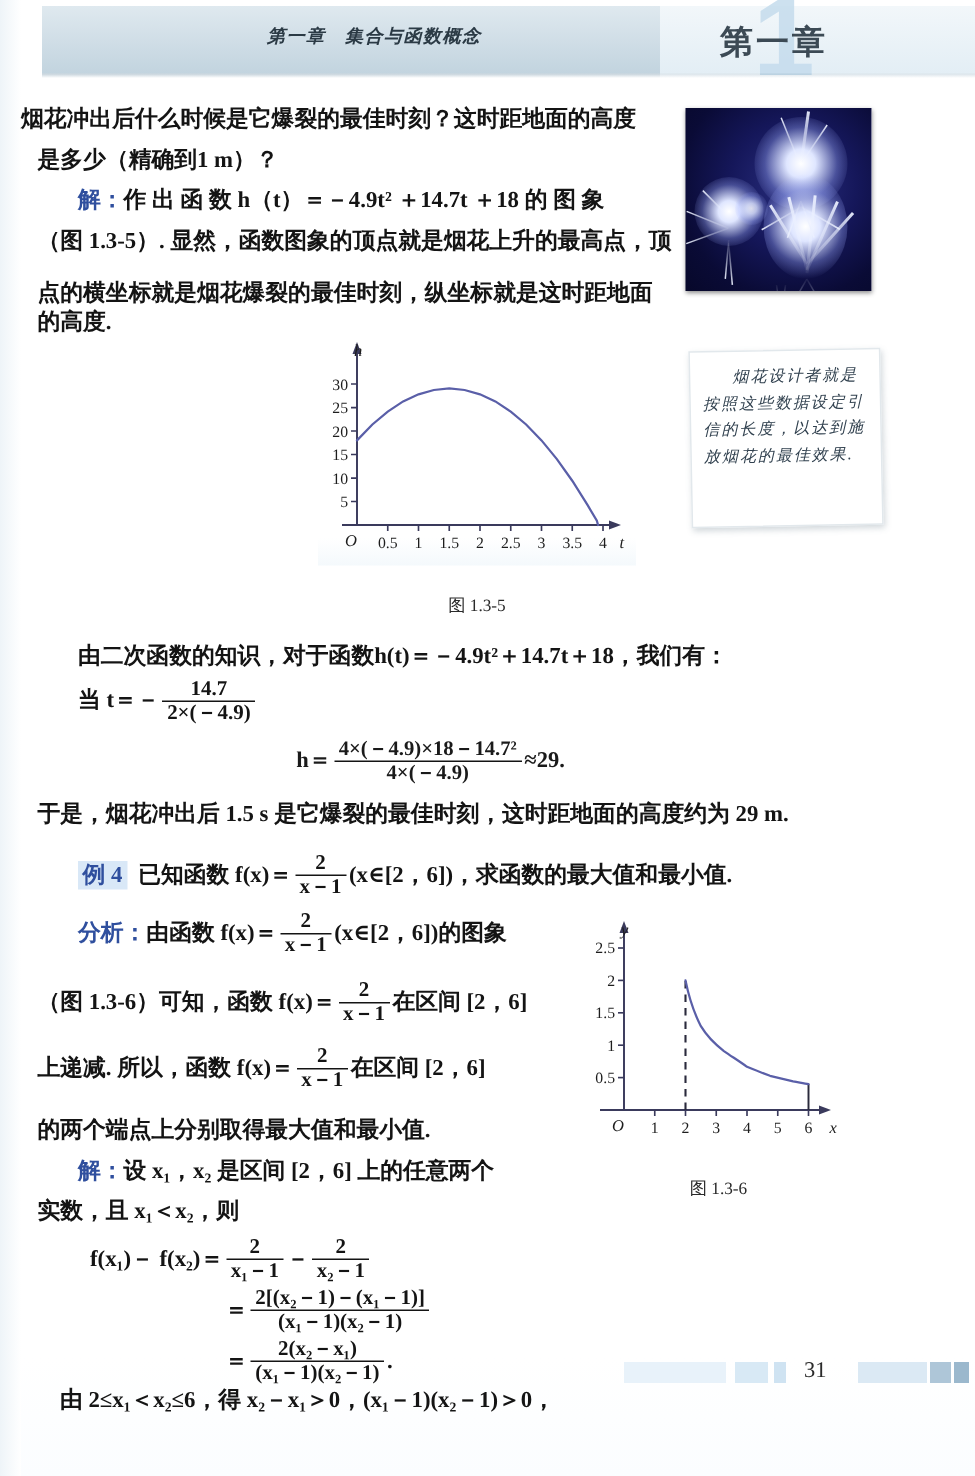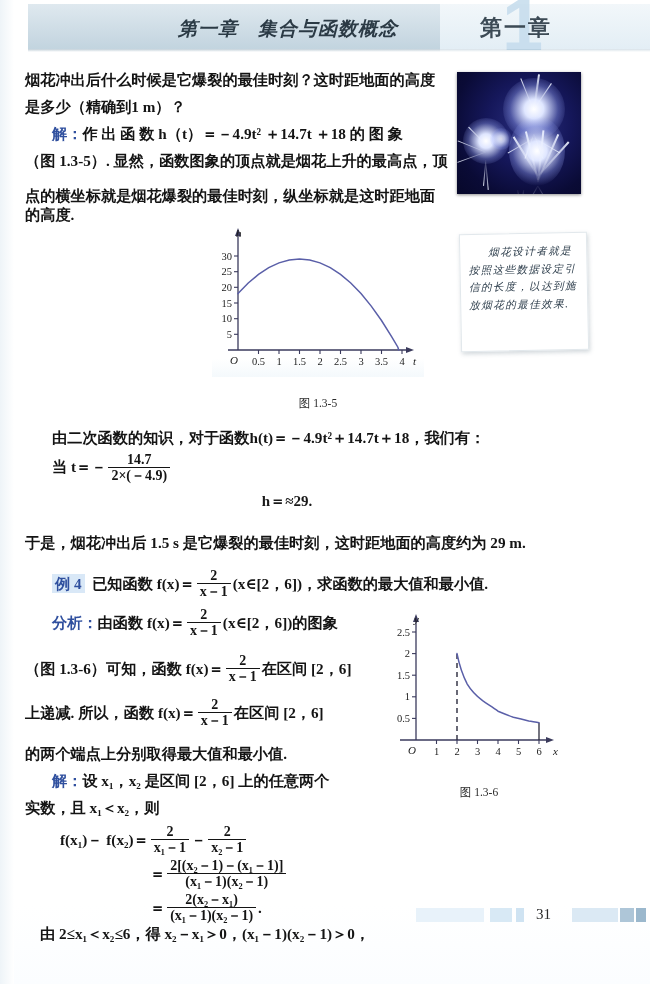--- a/index.html
+++ b/index.html
@@ -18,21 +18,21 @@
   .header-band{position:absolute;left:0;top:0;width:412px;height:45px;
     background:linear-gradient(180deg,#dfe9ef 0%,#cfdde6 55%,#c2d4df 100%);}
   .header-band::after{content:"";position:absolute;left:0;bottom:-3px;width:100%;height:3px;
     background:linear-gradient(180deg,rgba(120,150,170,.45),rgba(120,150,170,0));}
   .header-right{position:absolute;left:412px;top:0;width:210px;height:45px;
     background:linear-gradient(180deg,#f2f7fa 0%,#e3eef5 100%);}
   .header-right::after{content:"";position:absolute;left:0;bottom:-3px;width:100%;height:3px;
     background:linear-gradient(180deg,rgba(140,170,190,.35),rgba(140,170,190,0));}
   .header-title{position:absolute;left:150px;top:12px;
     font-family:"Liberation Sans","DejaVu Sans",sans-serif;
-    font-size:19px;font-weight:bold;font-style:italic;color:#2b3a45;letter-spacing:1px;
+    font-size:12px;font-weight:bold;font-style:italic;color:#2b3a45;letter-spacing:1px;
     white-space:pre;}
   .chapter-watermark{position:absolute;left:62px;top:-16px;
     font-family:"Liberation Sans","DejaVu Sans",sans-serif;
     font-size:74px;font-weight:bold;color:#c5dced;opacity:.85;line-height:1;}
   .chapter-label{position:absolute;left:40px;top:9px;
     font-family:"Liberation Sans","DejaVu Sans",sans-serif;
     font-size:22px;font-weight:bold;color:#3c4a55;letter-spacing:2px;}
 
   
   .body-text{position:absolute;font-size:15.2px;line-height:27px;color:#141414;
@@ -120,21 +120,21 @@
   <div class="ray" style="left:80px;top:70px;width:1.4px;height:44px;transform:rotate(-150deg);"></div>
   <div class="ray" style="left:28px;top:50px;width:1.3px;height:30px;transform:rotate(-68deg);"></div>
   <div class="ray" style="left:28px;top:50px;width:1.3px;height:30px;transform:rotate(-110deg);"></div>
   <div class="ray" style="left:28px;top:62px;width:1.3px;height:28px;transform:rotate(175deg);"></div>
   <div class="ray" style="left:28px;top:62px;width:1.3px;height:26px;transform:rotate(-175deg);"></div>
   <div class="ray" style="left:28px;top:48px;width:1.2px;height:24px;transform:rotate(-45deg);"></div>
   <div class="ray" style="left:60px;top:88px;width:1.2px;height:30px;transform:rotate(172deg);"></div>
   <div class="ray" style="left:66px;top:88px;width:1.2px;height:30px;transform:rotate(-172deg);"></div>
 </div>
 
-<div class="body-text" style="left:25px;top:66px;width:430px;">烟花冲出后什么时候是它爆裂的最佳时刻？这时距地面的高度</div>
+<div class="body-text" style="left:14px;top:66px;width:430px;">烟花冲出后什么时候是它爆裂的最佳时刻？这时距地面的高度</div>
 <div class="body-text" style="left:25px;top:93px;width:430px;">是多少（精确到1 m）？</div>
 
 <div class="body-text" style="left:52px;top:120px;width:420px;">
   <span class="kw">解：</span><span>作 出 函 数</span>&nbsp;<span class="ital">h（t）＝－4.9t² ＋14.7t ＋18</span>&nbsp;<span>的 图 象</span>
 </div>
 <div class="body-text" style="left:25px;top:147px;width:430px;">（图 1.3-5）. 显然，函数图象的顶点就是烟花上升的最高点，顶</div>
 <div class="body-text" style="left:25px;top:182px;width:430px;">点的横坐标就是烟花爆裂的最佳时刻，纵坐标就是这时距地面</div>
 <div class="body-text" style="left:25px;top:201px;width:430px;">的高度.</div>
 
 <div class="note-card">
@@ -196,21 +196,21 @@
 
 <div class="body-text" style="left:52px;top:424px;width:470px;">
   <span>由二次函数的知识，对于函数</span><span class="ital">h(t)＝－4.9t²＋14.7t＋18</span><span>，我们有：</span>
 </div>
 
 <div class="body-text" style="left:52px;top:452px;width:470px;">
   <span>当</span>&nbsp;<span class="ital">t＝－</span><span class="frac"><span class="num">14.7</span><span class="den">2×(－4.9)</span></span>
 </div>
 
 <div class="eq-center" style="left:52px;top:492px;width:470px;">
-  <span class="ital">h＝</span><span>≈29.</span>
+  <span class="ital">h＝</span><span class="frac"><span class="num">4×(－4.9)×18－14.7²</span><span class="den">4×(－4.9)</span></span><span>≈29.</span>
 </div>
 
 <div class="body-text" style="left:25px;top:529px;width:620px;">于是，烟花冲出后 1.5 s 是它爆裂的最佳时刻，这时距地面的高度约为 29 m.</div>
 
 <div class="body-text" style="left:52px;top:568px;width:520px;">
   <span class="ex-badge">例 4</span>&nbsp;&nbsp;<span>已知函数</span>&nbsp;<span class="ital">f(x)＝</span><span class="frac small"><span class="num">2</span><span class="den ital">x－1</span></span><span class="ital">(x∈[2，6])</span><span>，求函数的最大值和最小值.</span>
 </div>
 
 <div class="body-text" style="left:52px;top:607px;width:400px;">
   <span class="kw">分析：</span><span>由函数</span>&nbsp;<span class="ital">f(x)＝</span><span class="frac small"><span class="num">2</span><span class="den ital">x－1</span></span><span>(x∈[2，6])的图象</span>

